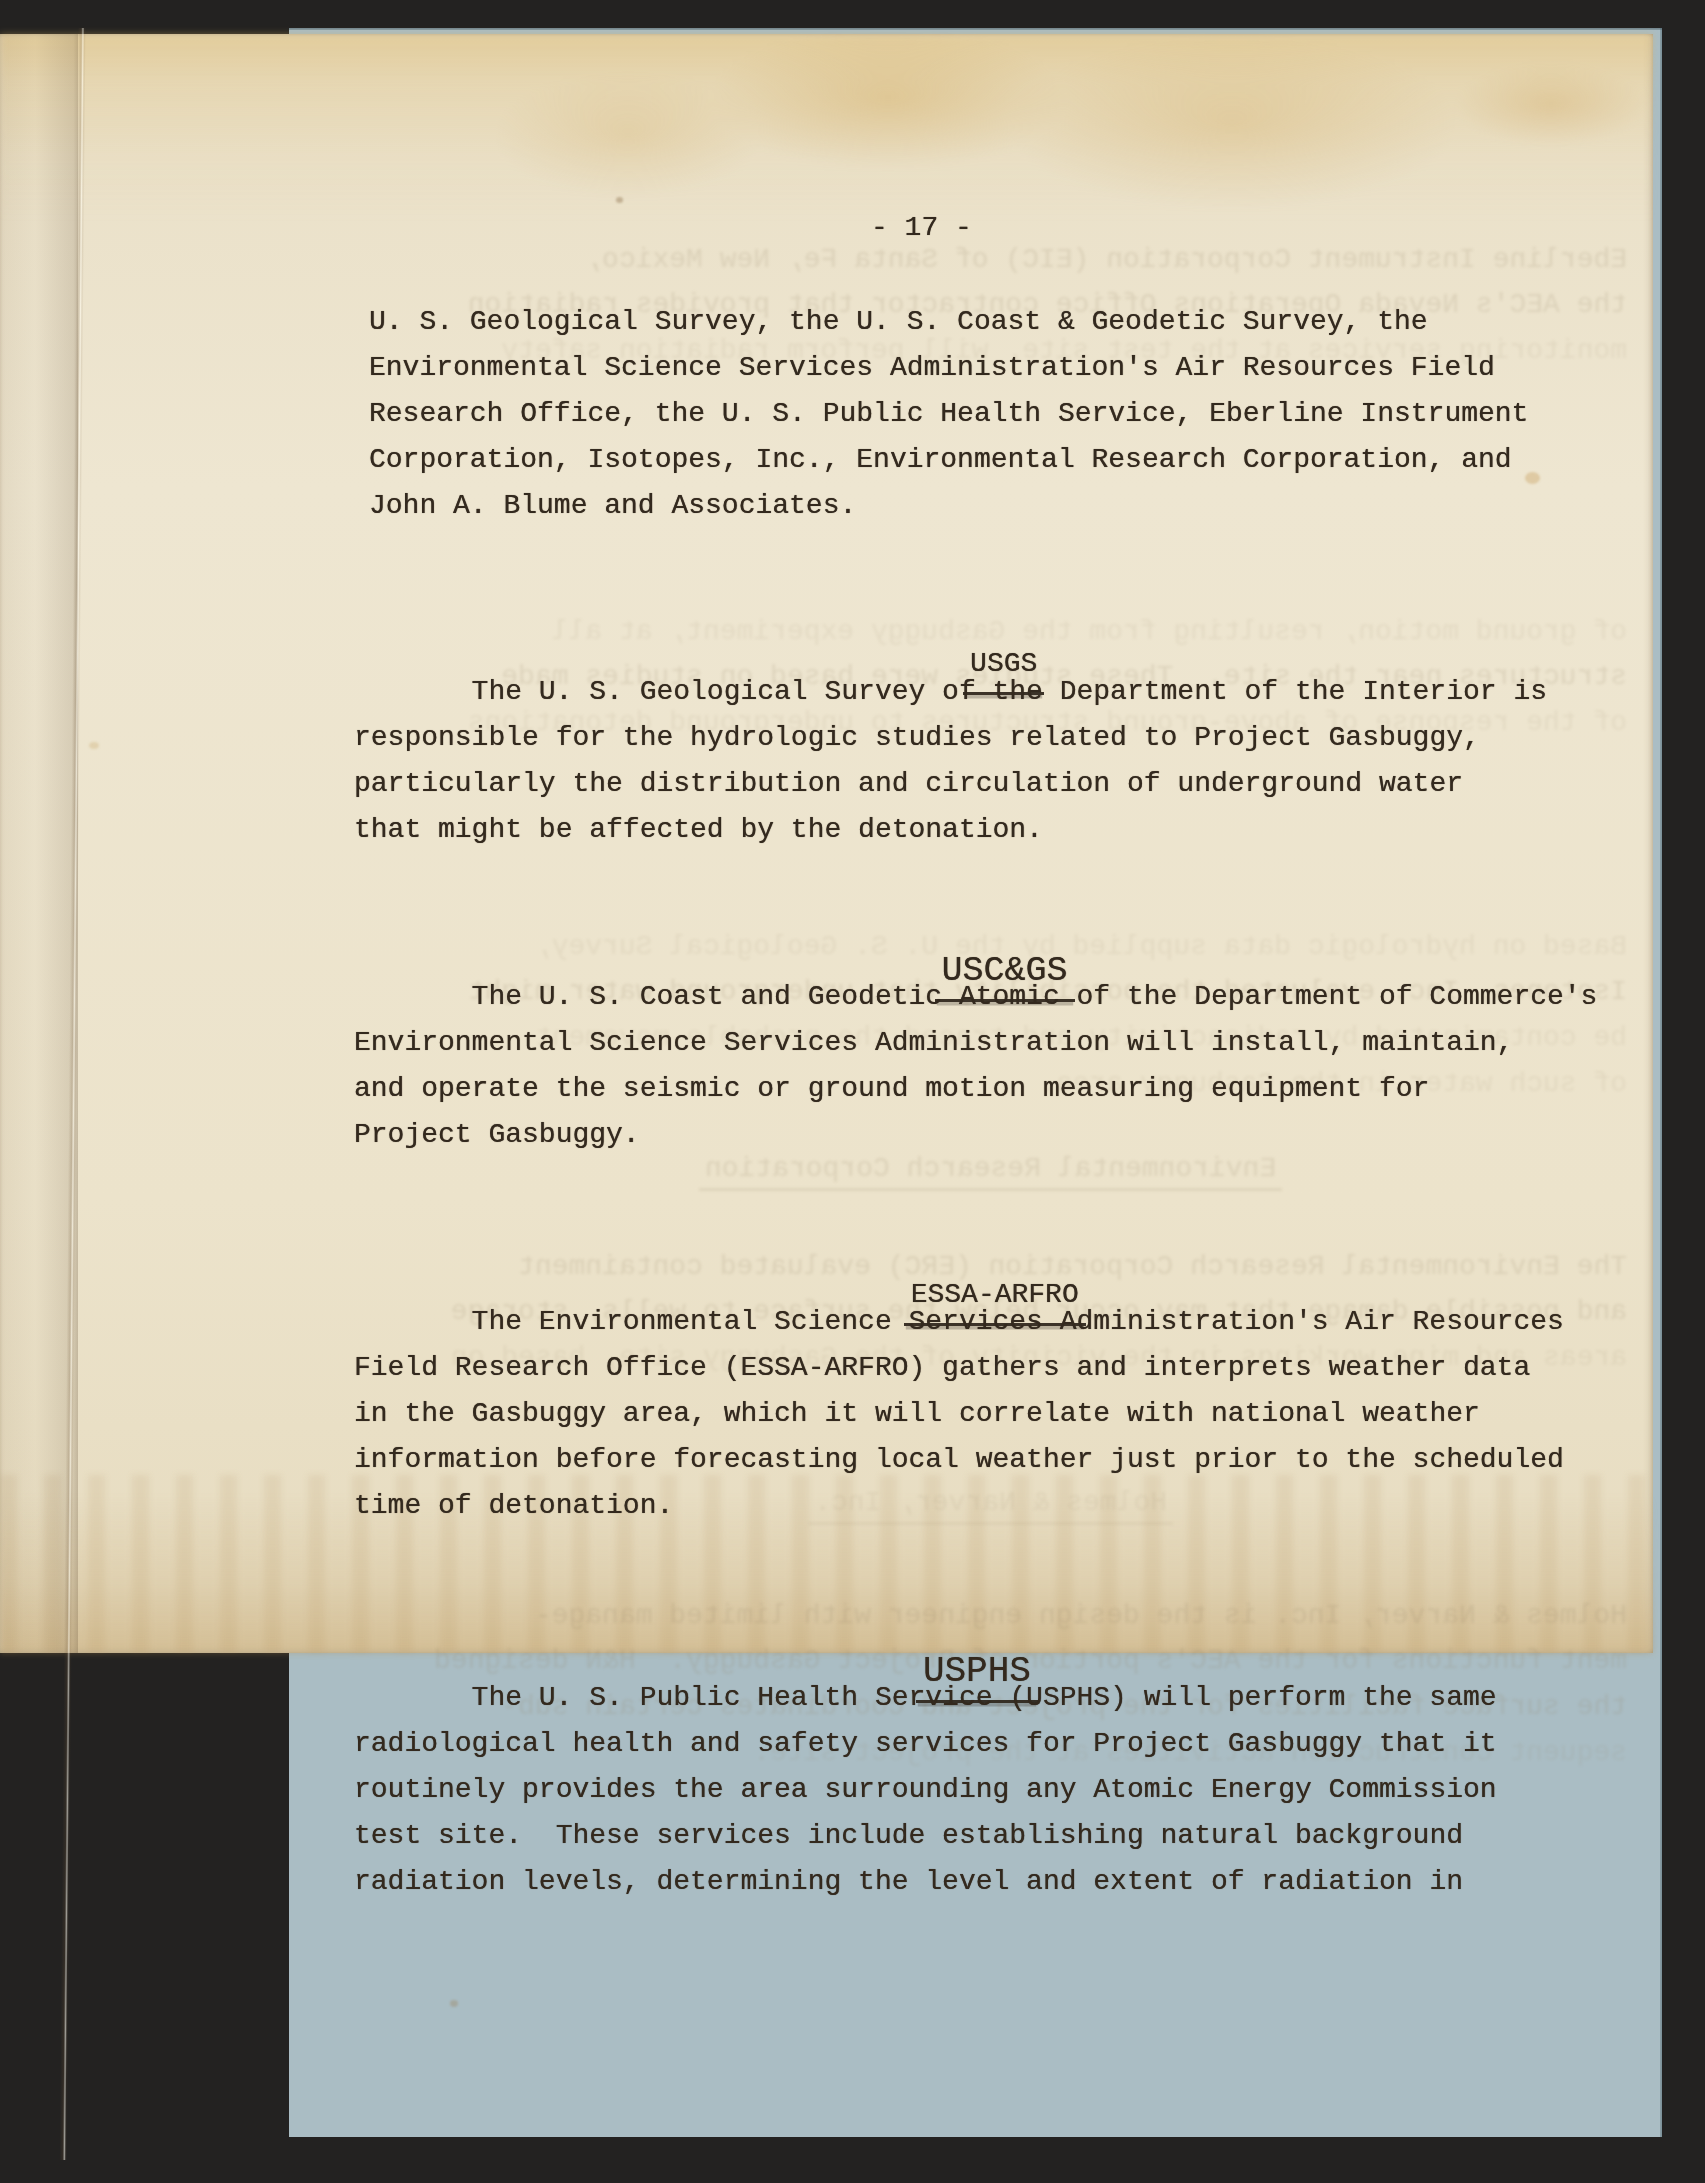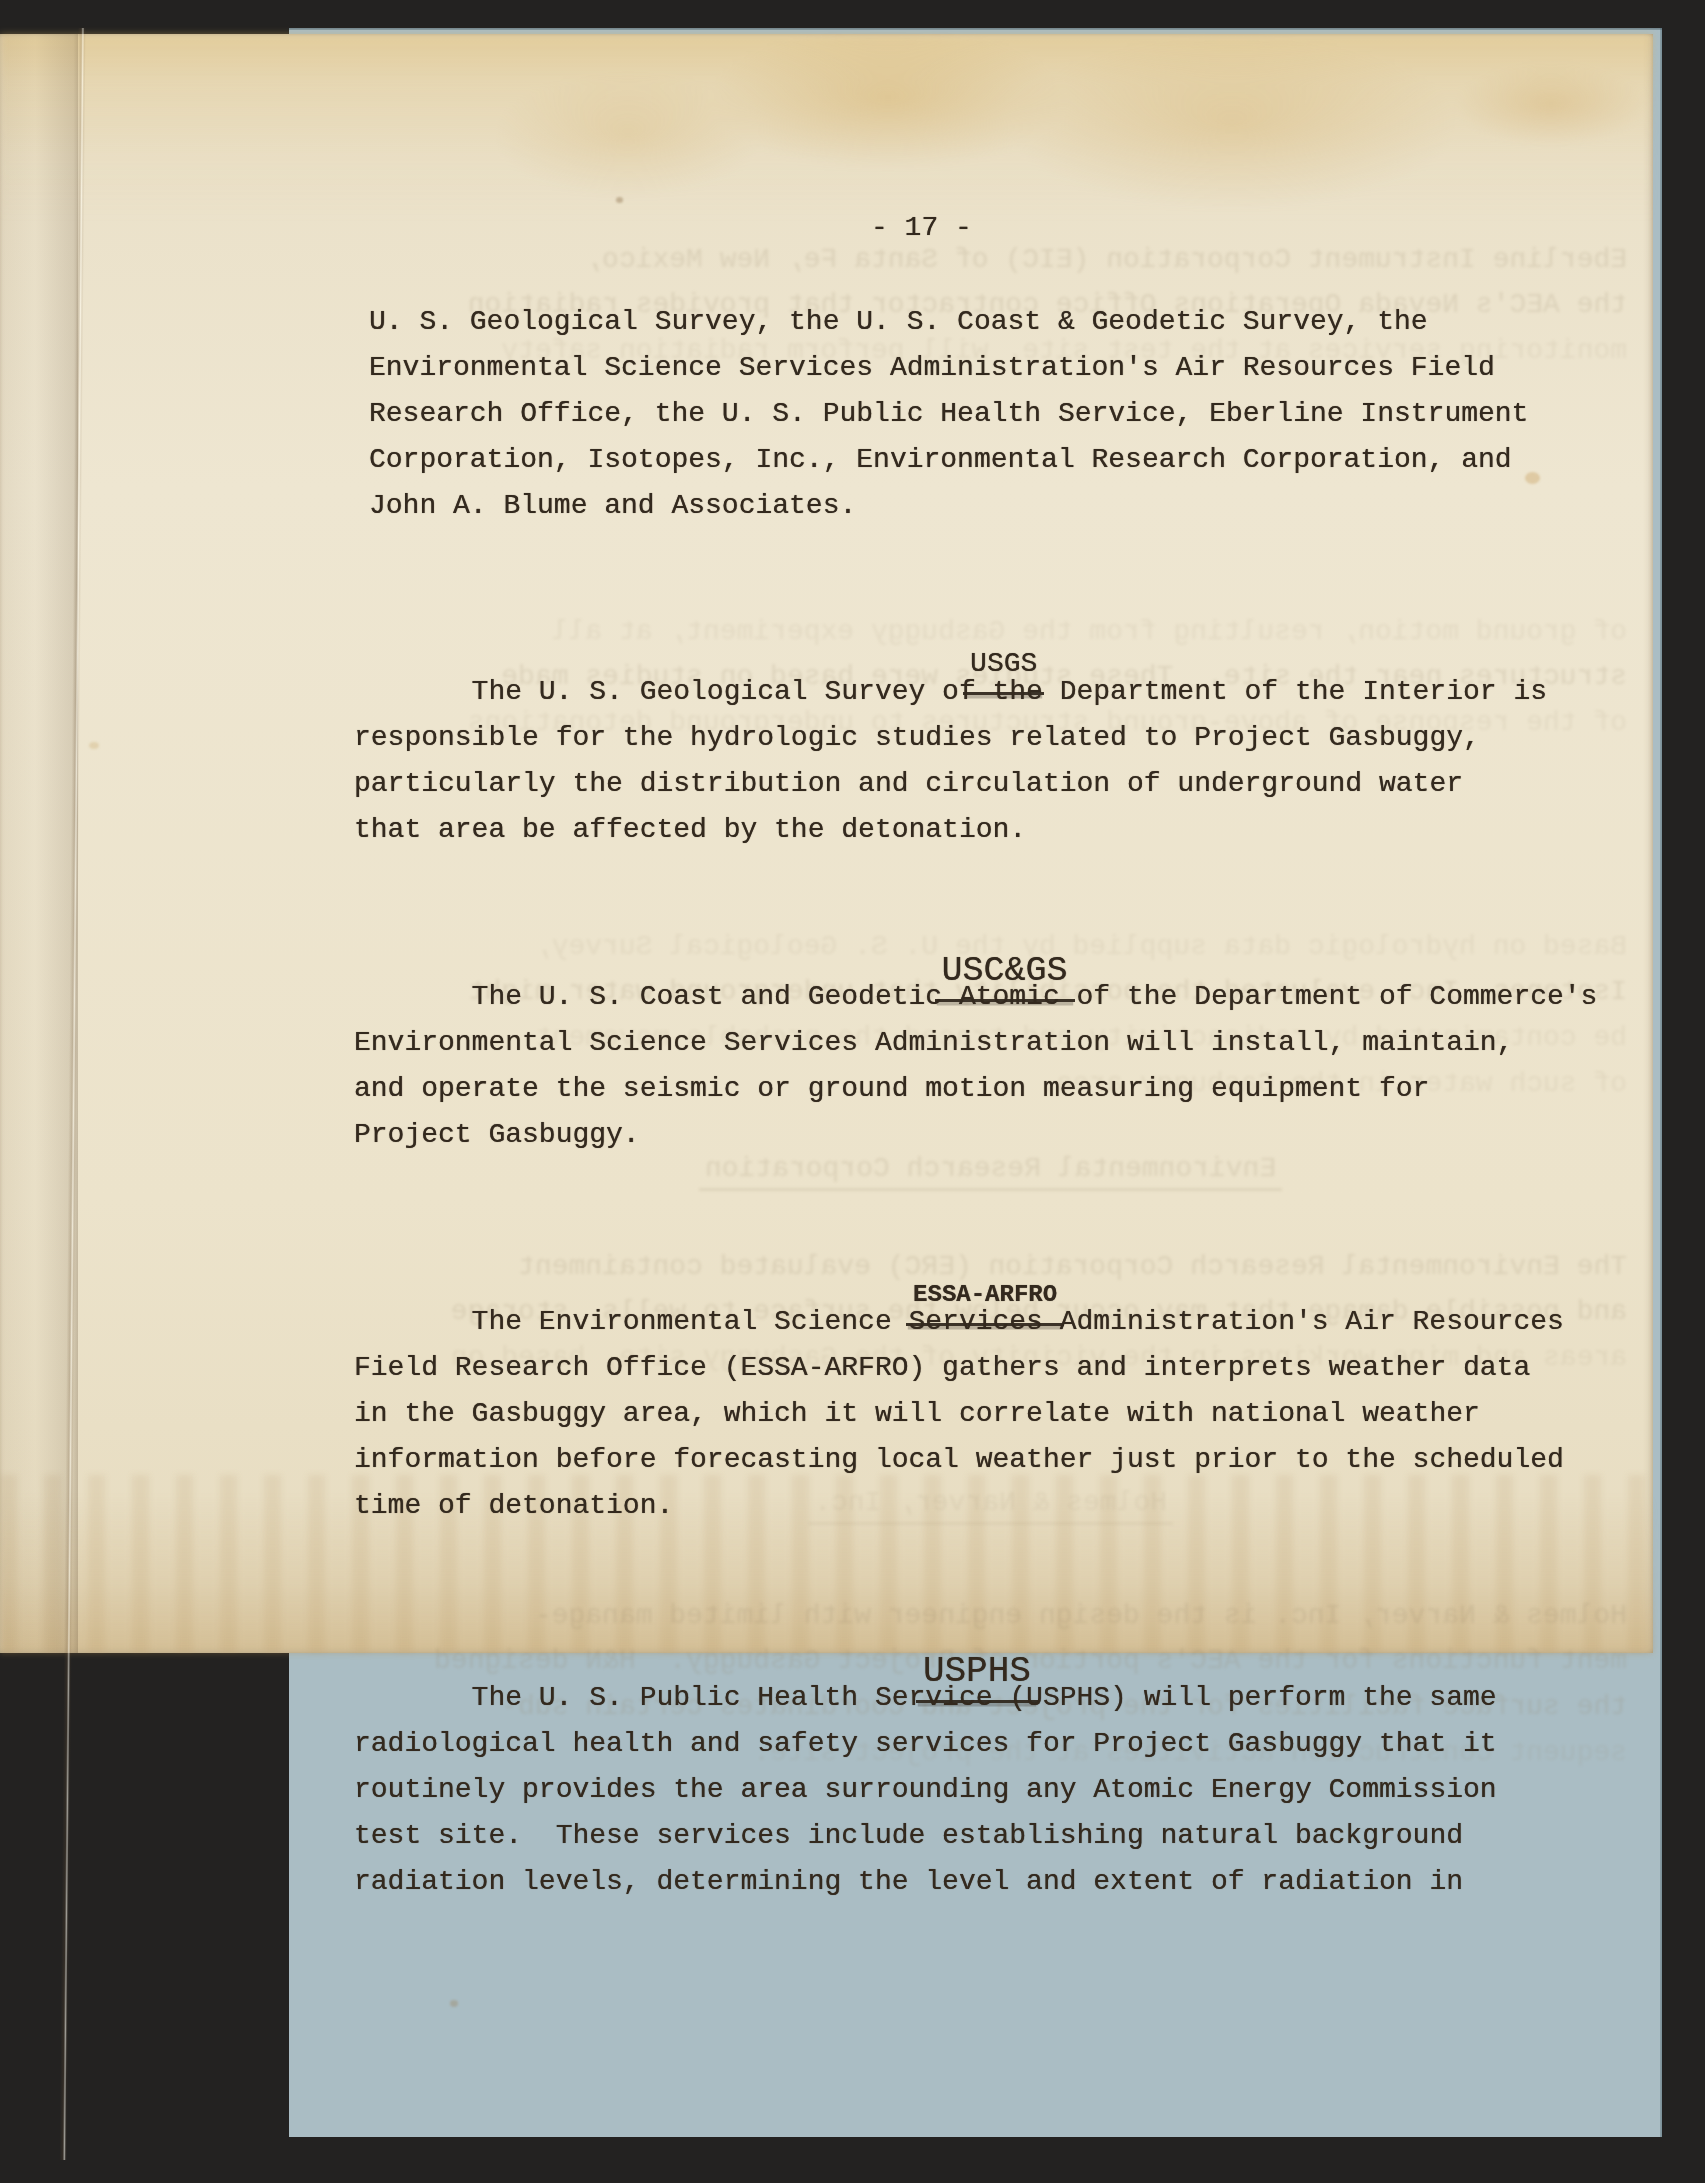--- a/index.html
+++ b/index.html
@@ -137,31 +137,31 @@
 Research Office, the U. S. Public Health Service, Eberline Instrument
 Corporation, Isotopes, Inc., Environmental Research Corporation, and
 John A. Blume and Associates.</p>
 
       <h2 class="tblock center-line" style="top:595px;transform:translateX(-54px);font-size:28px;font-weight:normal;">
         <span class="heading-text">USGS</span>
       </h2>
       <p class="tblock indent" style="top:669px;left:0;">The U. S. Geological Survey of the Department of the Interior is
 responsible for the hydrologic studies related to Project Gasbuggy,
 particularly the distribution and circulation of underground water
-that area be affected by the detonation.</p>
+that might be affected by the detonation.</p>
 
       <h2 class="tblock center-line" style="top:902px;transform:translateX(-70px);font-size:35px;font-weight:normal;">
         <span class="heading-text">USC&amp;GS</span>
       </h2>
       <p class="tblock indent" style="top:974px;left:0;">The U. S. Coast and Geodetic Atomic of the Department of Commerce's
 Environmental Science Services Administration will install, maintain,
 and operate the seismic or ground motion measuring equipment for
 Project Gasbuggy.</p>
 
-      <h2 class="tblock center-line" style="top:1226px;transform:translateX(-63px);font-size:24px;font-weight:bold;">
+      <h2 class="tblock center-line" style="top:1226px;transform:translateX(-63px);font-size:28px;font-weight:normal;">
         <span class="heading-text">ESSA-ARFRO</span>
       </h2>
       <p class="tblock indent" style="top:1299px;left:0;">The Environmental Science Services Administration's Air Resources
 Field Research Office (ESSA-ARFRO) gathers and interprets weather data
 in the Gasbuggy area, which it will correlate with national weather
 information before forecasting local weather just prior to the scheduled
 time of detonation.</p>
 
       <h2 class="tblock center-line" style="top:1603px;transform:translateX(-100px);font-size:36px;font-weight:normal;">
         <span class="heading-text">USPHS</span>

